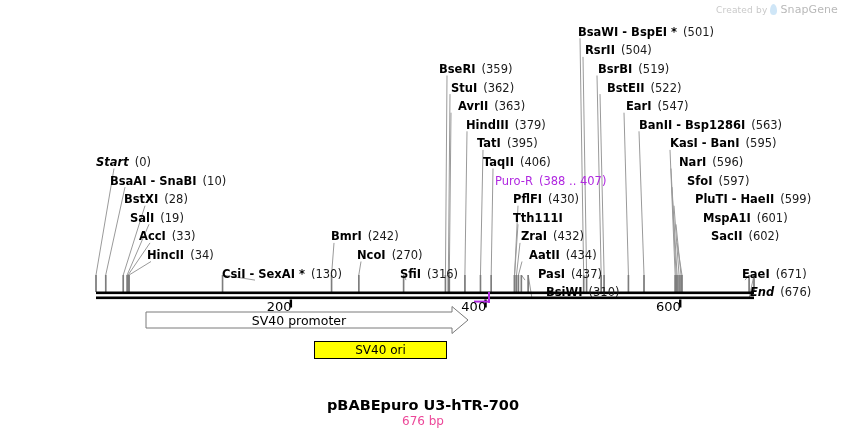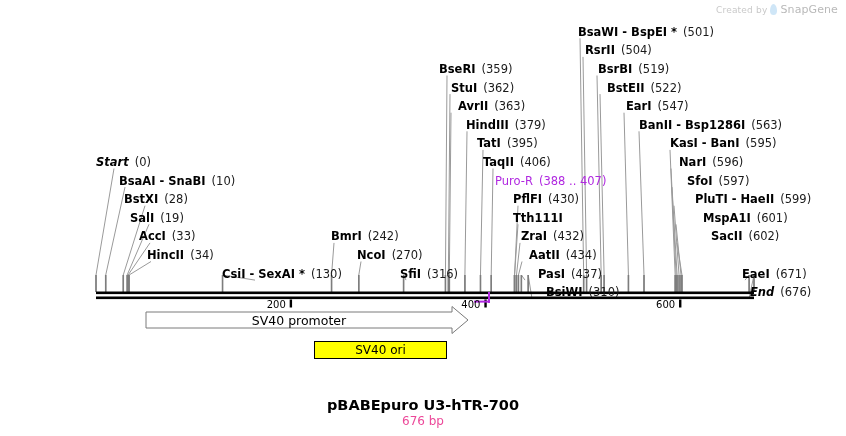--- a/index.html
+++ b/index.html
@@ -44,21 +44,21 @@
     position:absolute;left:0;width:846px;text-align:center;
     font-weight:bold;font-size:14.5px;color:#000;
   }
   .subtitle{
     position:absolute;left:0;width:846px;text-align:center;
     font-size:12px;color:#ec4899;
   }
 
   
   .ruler-num{
-    position:absolute;font-size:10px;color:#000;white-space:nowrap;
+    position:absolute;font-size:13px;color:#000;white-space:nowrap;
   }
 
   
   .ori-box{
     position:absolute;background:#ffff00;border:1px solid #000;
     display:flex;align-items:center;justify-content:center;
     font-size:12px;color:#000;box-sizing:border-box;
   }
   .promo-label{
     position:absolute;font-size:12.5px;color:#000;
@@ -168,21 +168,21 @@
 </svg>
 
 <div class="watermark">
   <span>Created by</span>
   <span class="sg-drop"></span>
   <span class="sg-name">SnapGene</span>
 </div>
 
 <div id="labels">
     <div class="lbl" style="left: 96px; top: 156px;"><span class="nm italic">Start</span><span class="pos">(0)</span></div>
-    <div class="lbl" style="left: 110px; top: 174.6px; margin-left: 9px;"><span class="nm">BsaAI - SnaBI</span><span class="pos">(10)</span></div>
+    <div class="lbl" style="left: 110px; top: 174.6px;"><span class="nm">BsaAI - SnaBI</span><span class="pos">(10)</span></div>
     <div class="lbl" style="left: 124px; top: 193.2px;"><span class="nm">BstXI</span><span class="pos">(28)</span></div>
     <div class="lbl" style="left: 130px; top: 211.8px;"><span class="nm">SalI</span><span class="pos">(19)</span></div>
     <div class="lbl" style="left: 139px; top: 230.4px;"><span class="nm">AccI</span><span class="pos">(33)</span></div>
     <div class="lbl" style="left: 147px; top: 249px;"><span class="nm">HincII</span><span class="pos">(34)</span></div>
     <div class="lbl" style="left: 222px; top: 267.6px;"><span class="nm">CsiI - SexAI *</span><span class="pos">(130)</span></div>
     <div class="lbl" style="left: 331px; top: 230.4px;"><span class="nm">BmrI</span><span class="pos">(242)</span></div>
     <div class="lbl" style="left: 357px; top: 249px;"><span class="nm">NcoI</span><span class="pos">(270)</span></div>
     <div class="lbl" style="left: 400px; top: 267.6px;"><span class="nm">SfiI</span><span class="pos">(316)</span></div>
     <div class="lbl" style="left: 439px; top: 63px;"><span class="nm">BseRI</span><span class="pos">(359)</span></div>
     <div class="lbl" style="left: 451px; top: 81.6px;"><span class="nm">StuI</span><span class="pos">(362)</span></div>

